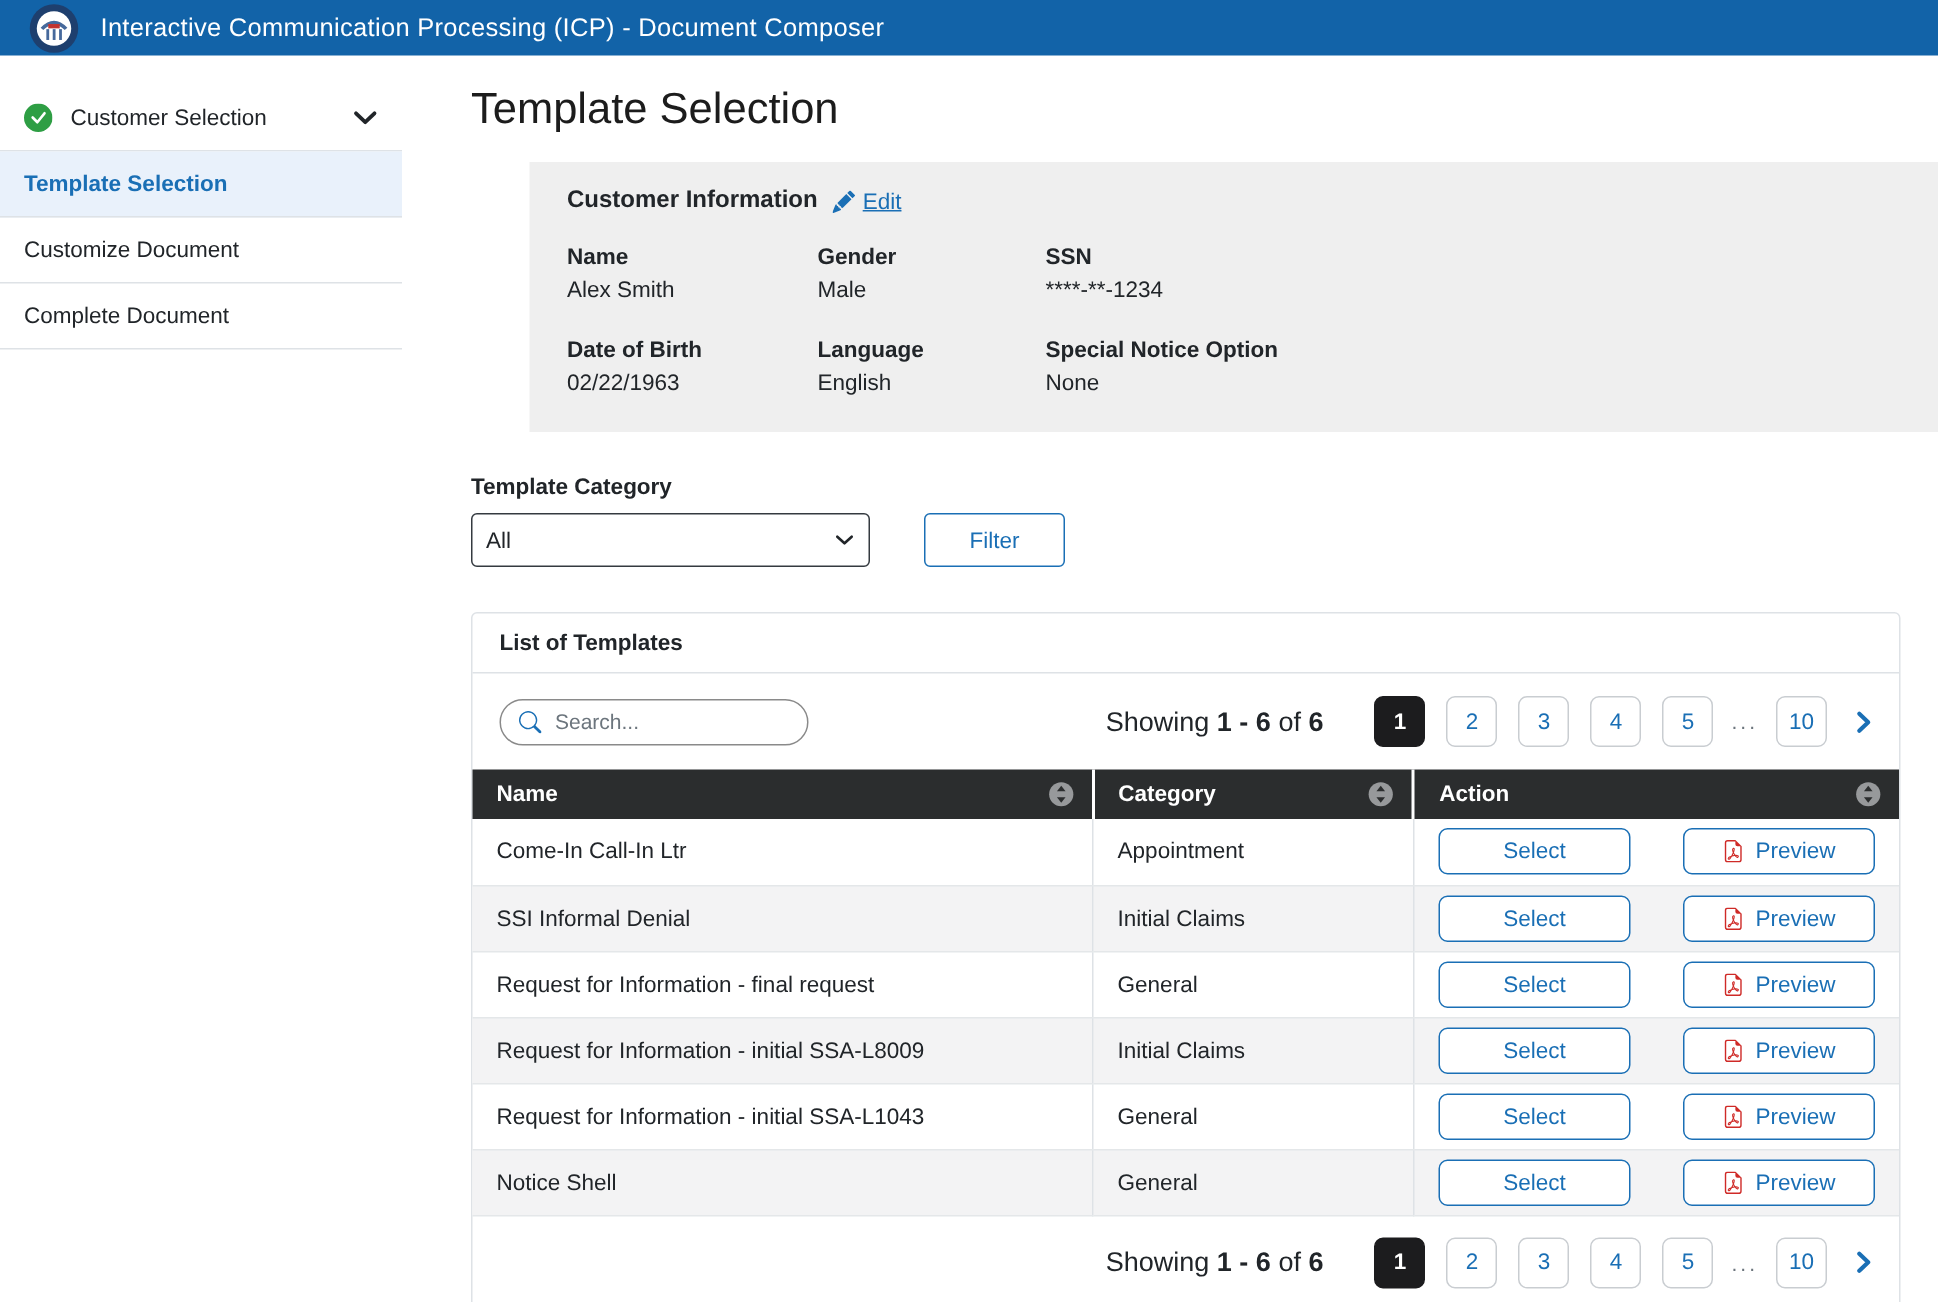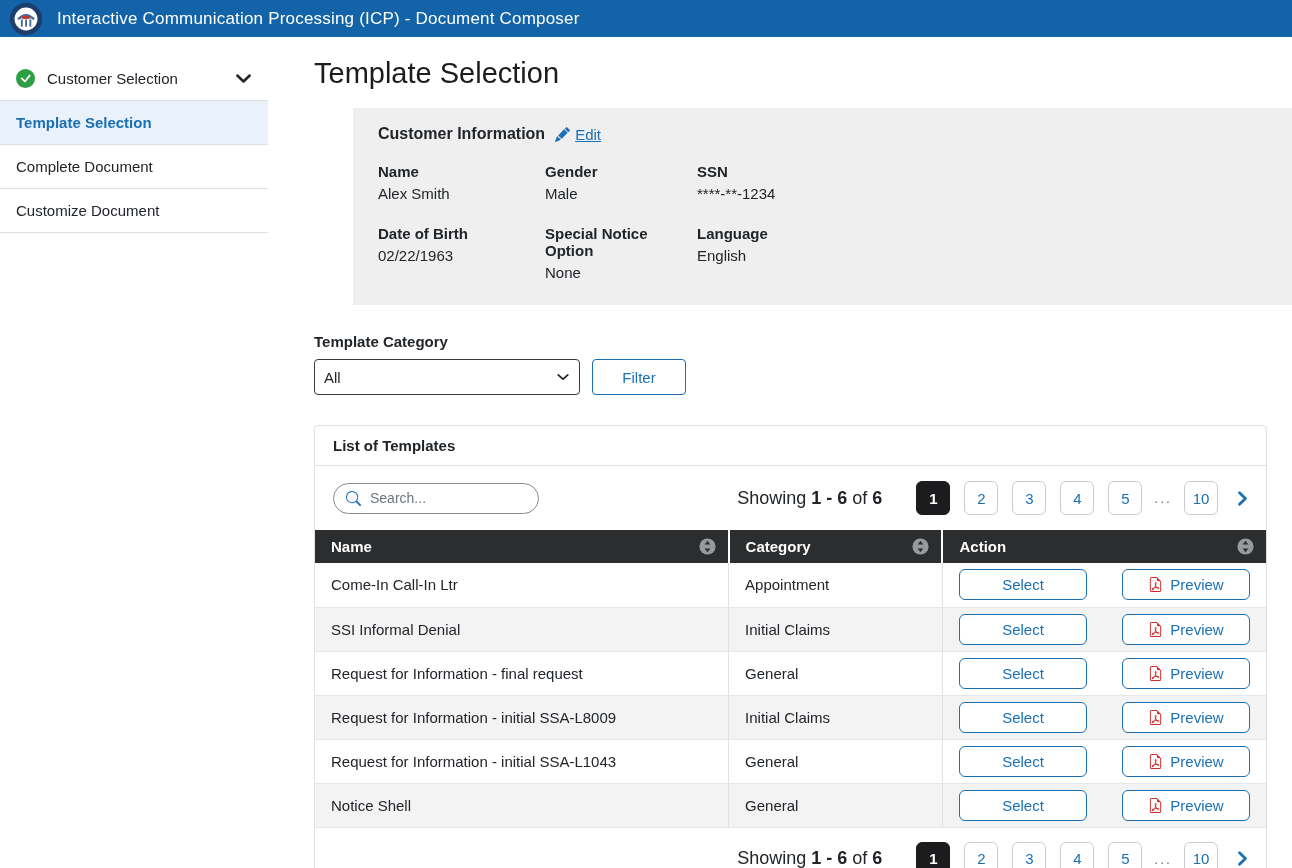--- a/index.html
+++ b/index.html
@@ -3,21 +3,21 @@
 <meta charset="utf-8">
 <style>
   * { box-sizing: border-box; }
   html,body { margin:0; padding:0; }
   body {
     width:1292px; height:868px; overflow:hidden;
     font-family:"Liberation Sans", sans-serif;
     color:#212529; background:#fff; font-size:15px;
   }
   
-  .app-header { height:37px; background:#1263a8; display:flex; align-items:center; padding-left:9px; }
+  .app-header { height:37px; background:#1263a8; display:flex; align-items:center; padding-left:19px; }
   .seal { width:34px; height:34px; flex:0 0 34px; margin-top:1px; }
   .app-title { color:#fff; font-size:17px; margin-left:14px; font-weight:400; letter-spacing:.2px; }
 
   .layout { display:flex; align-items:flex-start; }
 
   
   .sidebar { width:268px; flex:0 0 268px; padding-top:20px; }
   .side-item { height:44px; display:flex; align-items:center; padding:0 16px; border-bottom:1px solid #dee2e6; font-size:15px; cursor:pointer; }
   .side-item .check { display:flex; margin-right:12px; }
   .side-item .chev { margin-left:auto; display:flex; }
@@ -31,21 +31,21 @@
   .panel-head { display:flex; align-items:center; gap:10px; }
   .panel-title { font-size:16px; font-weight:700; }
   .edit-link { display:inline-flex; align-items:center; gap:5px; color:#1a6fb5; font-size:15px; text-decoration:none; cursor:pointer; }
   .edit-link .txt { text-decoration:underline; }
   .fields-grid { display:grid; grid-template-columns:167px 152px 1fr; row-gap:23px; margin-top:20px; max-width:620px; }
   .fld-label { font-weight:700; font-size:15px; margin-bottom:5px; }
   .fld-value { font-size:15px; }
 
   .filter-section { margin-top:28px; }
   .filter-label { font-weight:700; font-size:15px;margin-top:11px; }
-  .filter-row { display:flex; gap:12px; margin-top:9px;align-items:flex-end; }
+  .filter-row { display:flex; gap:36px; margin-top:9px;align-items:flex-end; }
   .select-wrap { position:relative; width:266px; }
   .select-wrap select {
     width:100%; height:36px; appearance:none; -webkit-appearance:none;
     border:1px solid #343a40; border-radius:4px; background:#fff;
     font-size:15px; padding:0 32px 0 9px; font-family:inherit; color:#212529;
   }
   .select-wrap .sel-chev { position:absolute; right:10px; top:11px; pointer-events:none; display:flex; }
   .btn-filter { width:94px; height:36px; background:#fff; border:1px solid #1a6fb5; color:#1a6fb5; border-radius:4px; font-size:15px; font-family:inherit; cursor:pointer; }
 
   
@@ -111,24 +111,24 @@
       <span class="chev">
         <svg width="17" height="17" viewBox="0 0 16 16">
             <path d="M2.2 5.2l5.8 5.6 5.8-5.6" stroke="#212529" stroke-width="2.4" fill="none" stroke-linecap="round" stroke-linejoin="round"></path>
           </svg>
       </span>
     </div>
     <div class="side-item active">
       <span>Template Selection</span>
     </div>
     <div class="side-item">
-      <span>Complete Document</span>
+      <span>Customize Document</span>
     </div>
     <div class="side-item">
-      <span>Customize Document</span>
+      <span>Complete Document</span>
     </div>
   </nav>
 
   <main class="content">
     <h1 class="page-title">Template Selection</h1>
 
     <section class="customer-panel">
       <div class="panel-head">
         <span class="panel-title">Customer Information</span>
         <a class="edit-link">
@@ -151,26 +151,26 @@
         </div>
         <div>
           <div class="fld-label">SSN</div>
           <div class="fld-value">****-**-1234</div>
         </div>
         <div>
           <div class="fld-label">Date of Birth</div>
           <div class="fld-value">02/22/1963</div>
         </div>
         <div>
+          <div class="fld-label">Language</div>
+          <div class="fld-value">English</div>
+        </div>
+        <div>
           <div class="fld-label">Special Notice Option</div>
           <div class="fld-value">None</div>
-        </div>
-        <div>
-          <div class="fld-label">Language</div>
-          <div class="fld-value">English</div>
         </div>
       </div>
     </section>
 
     <section class="filter-section">
       <div class="filter-label">Template Category</div>
       <div class="filter-row">
         <div class="select-wrap">
           <select>
             <option>All</option>

